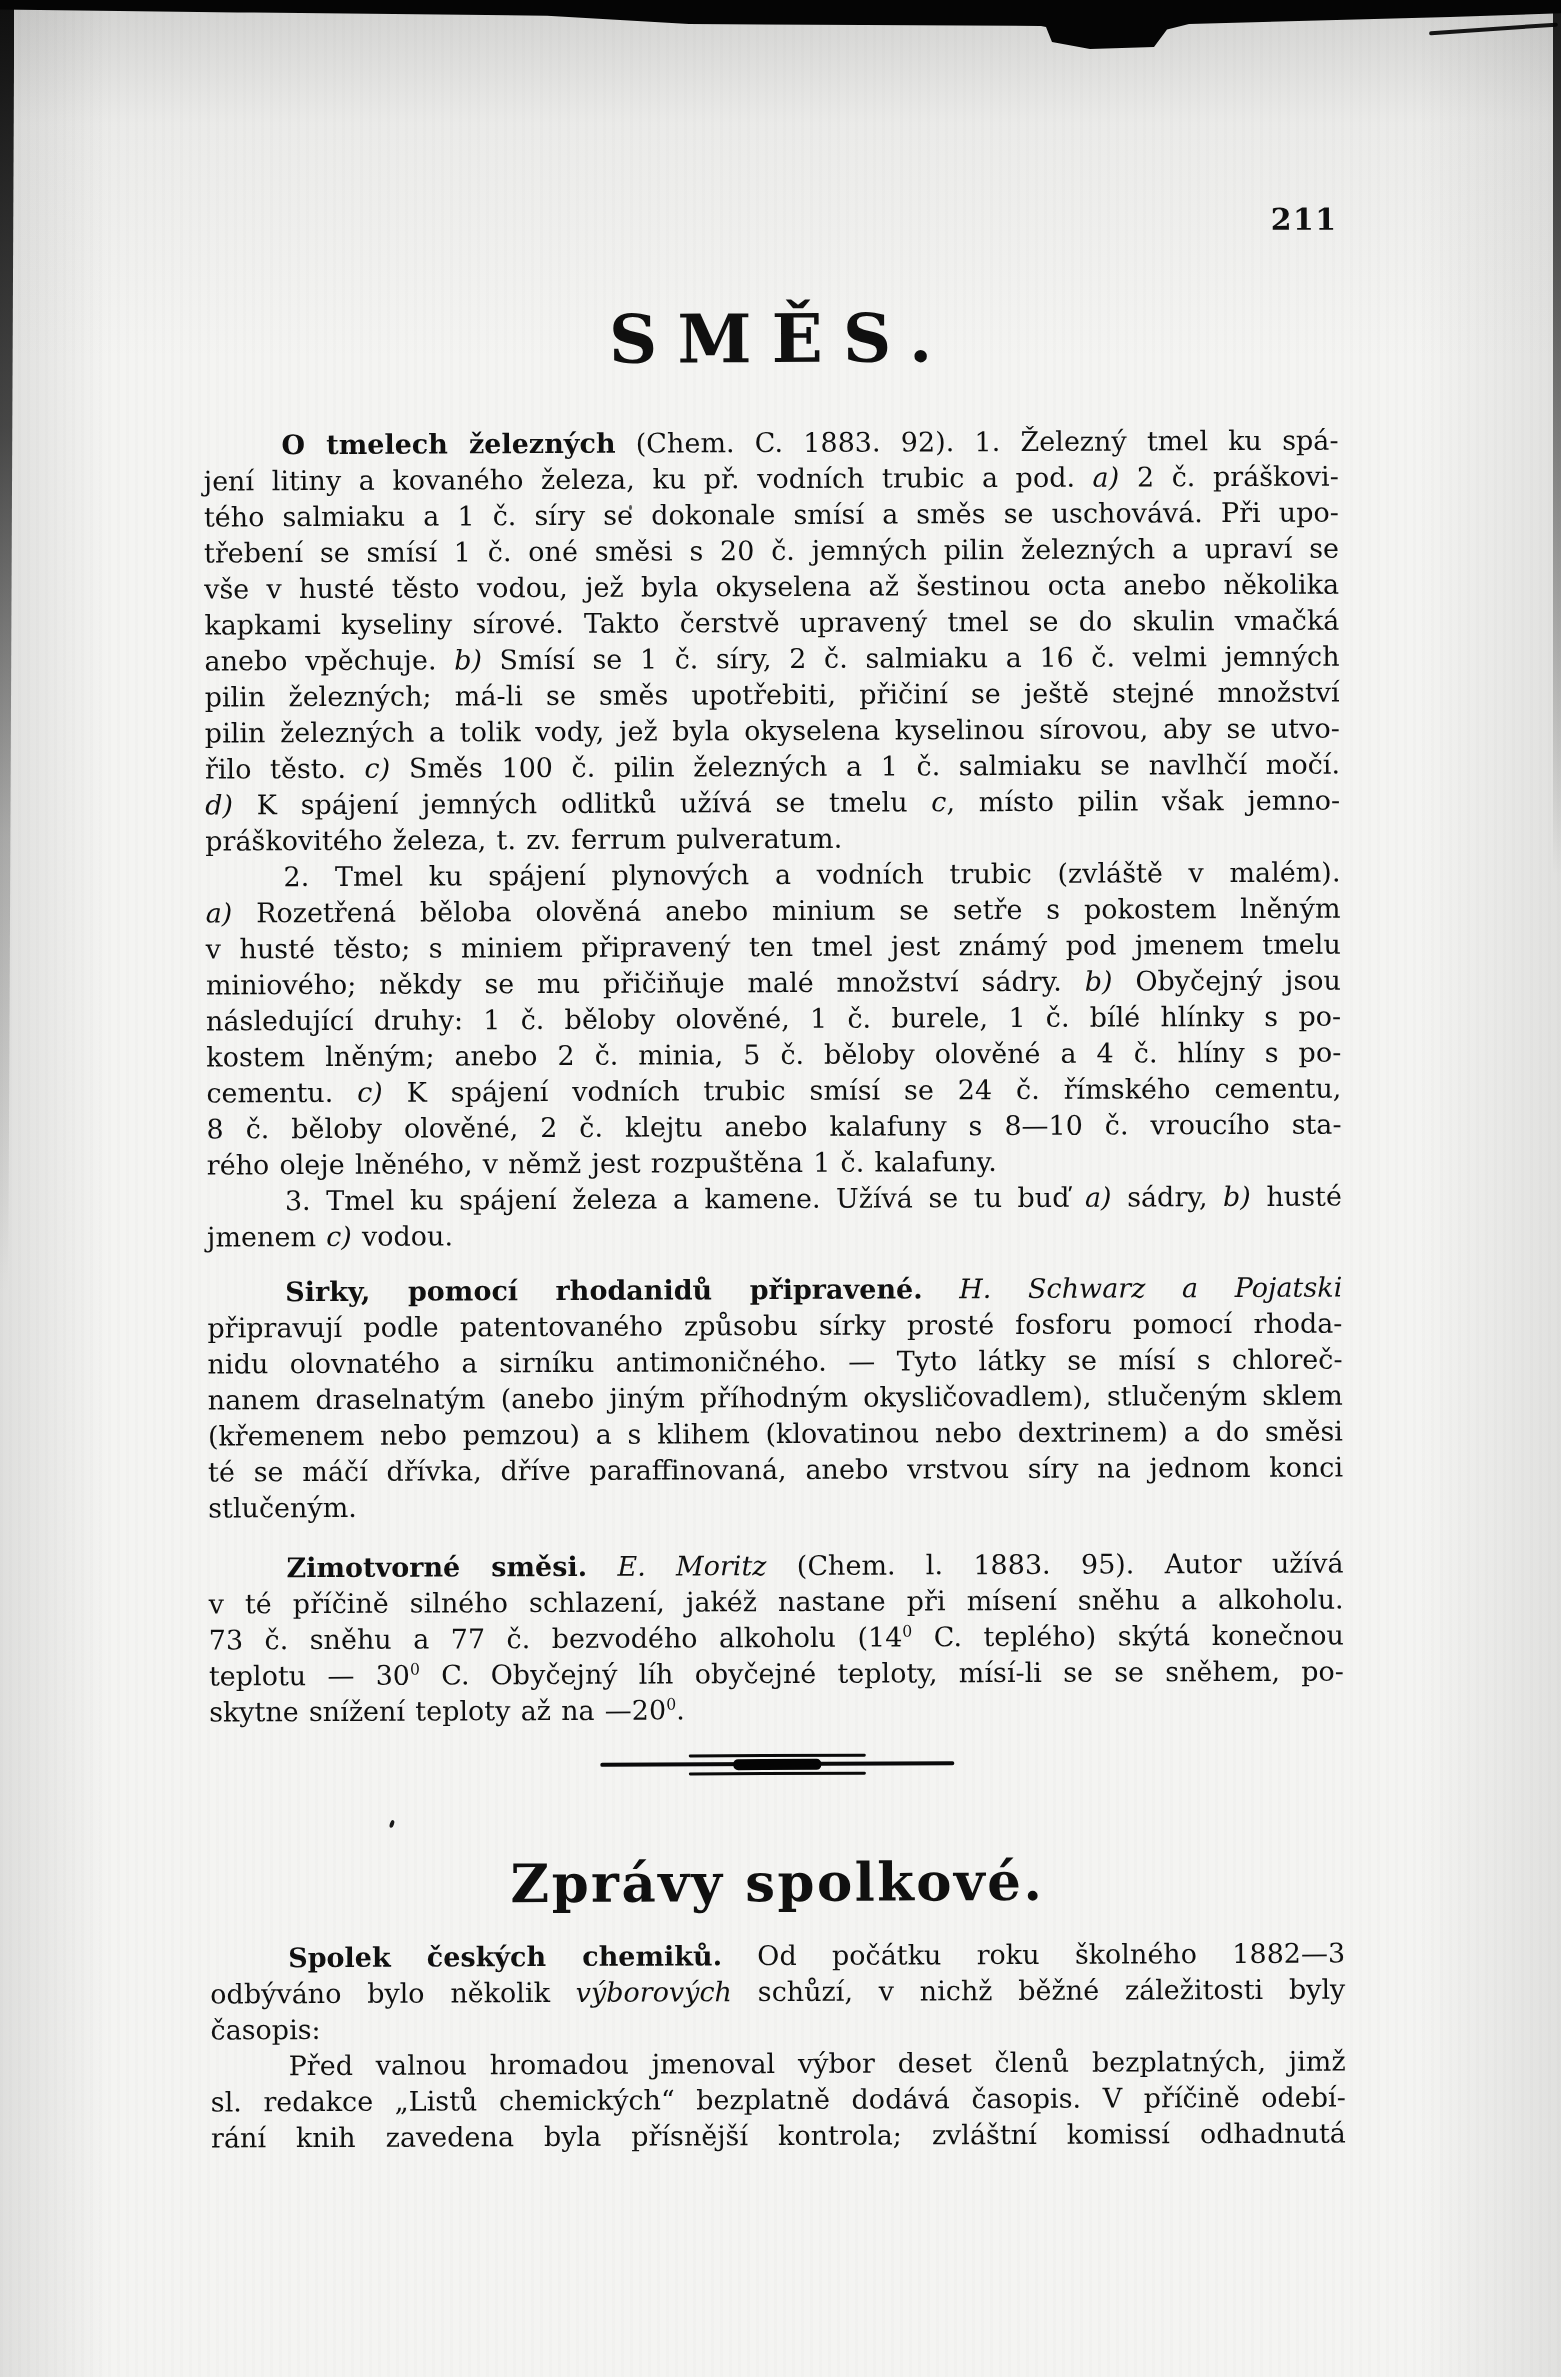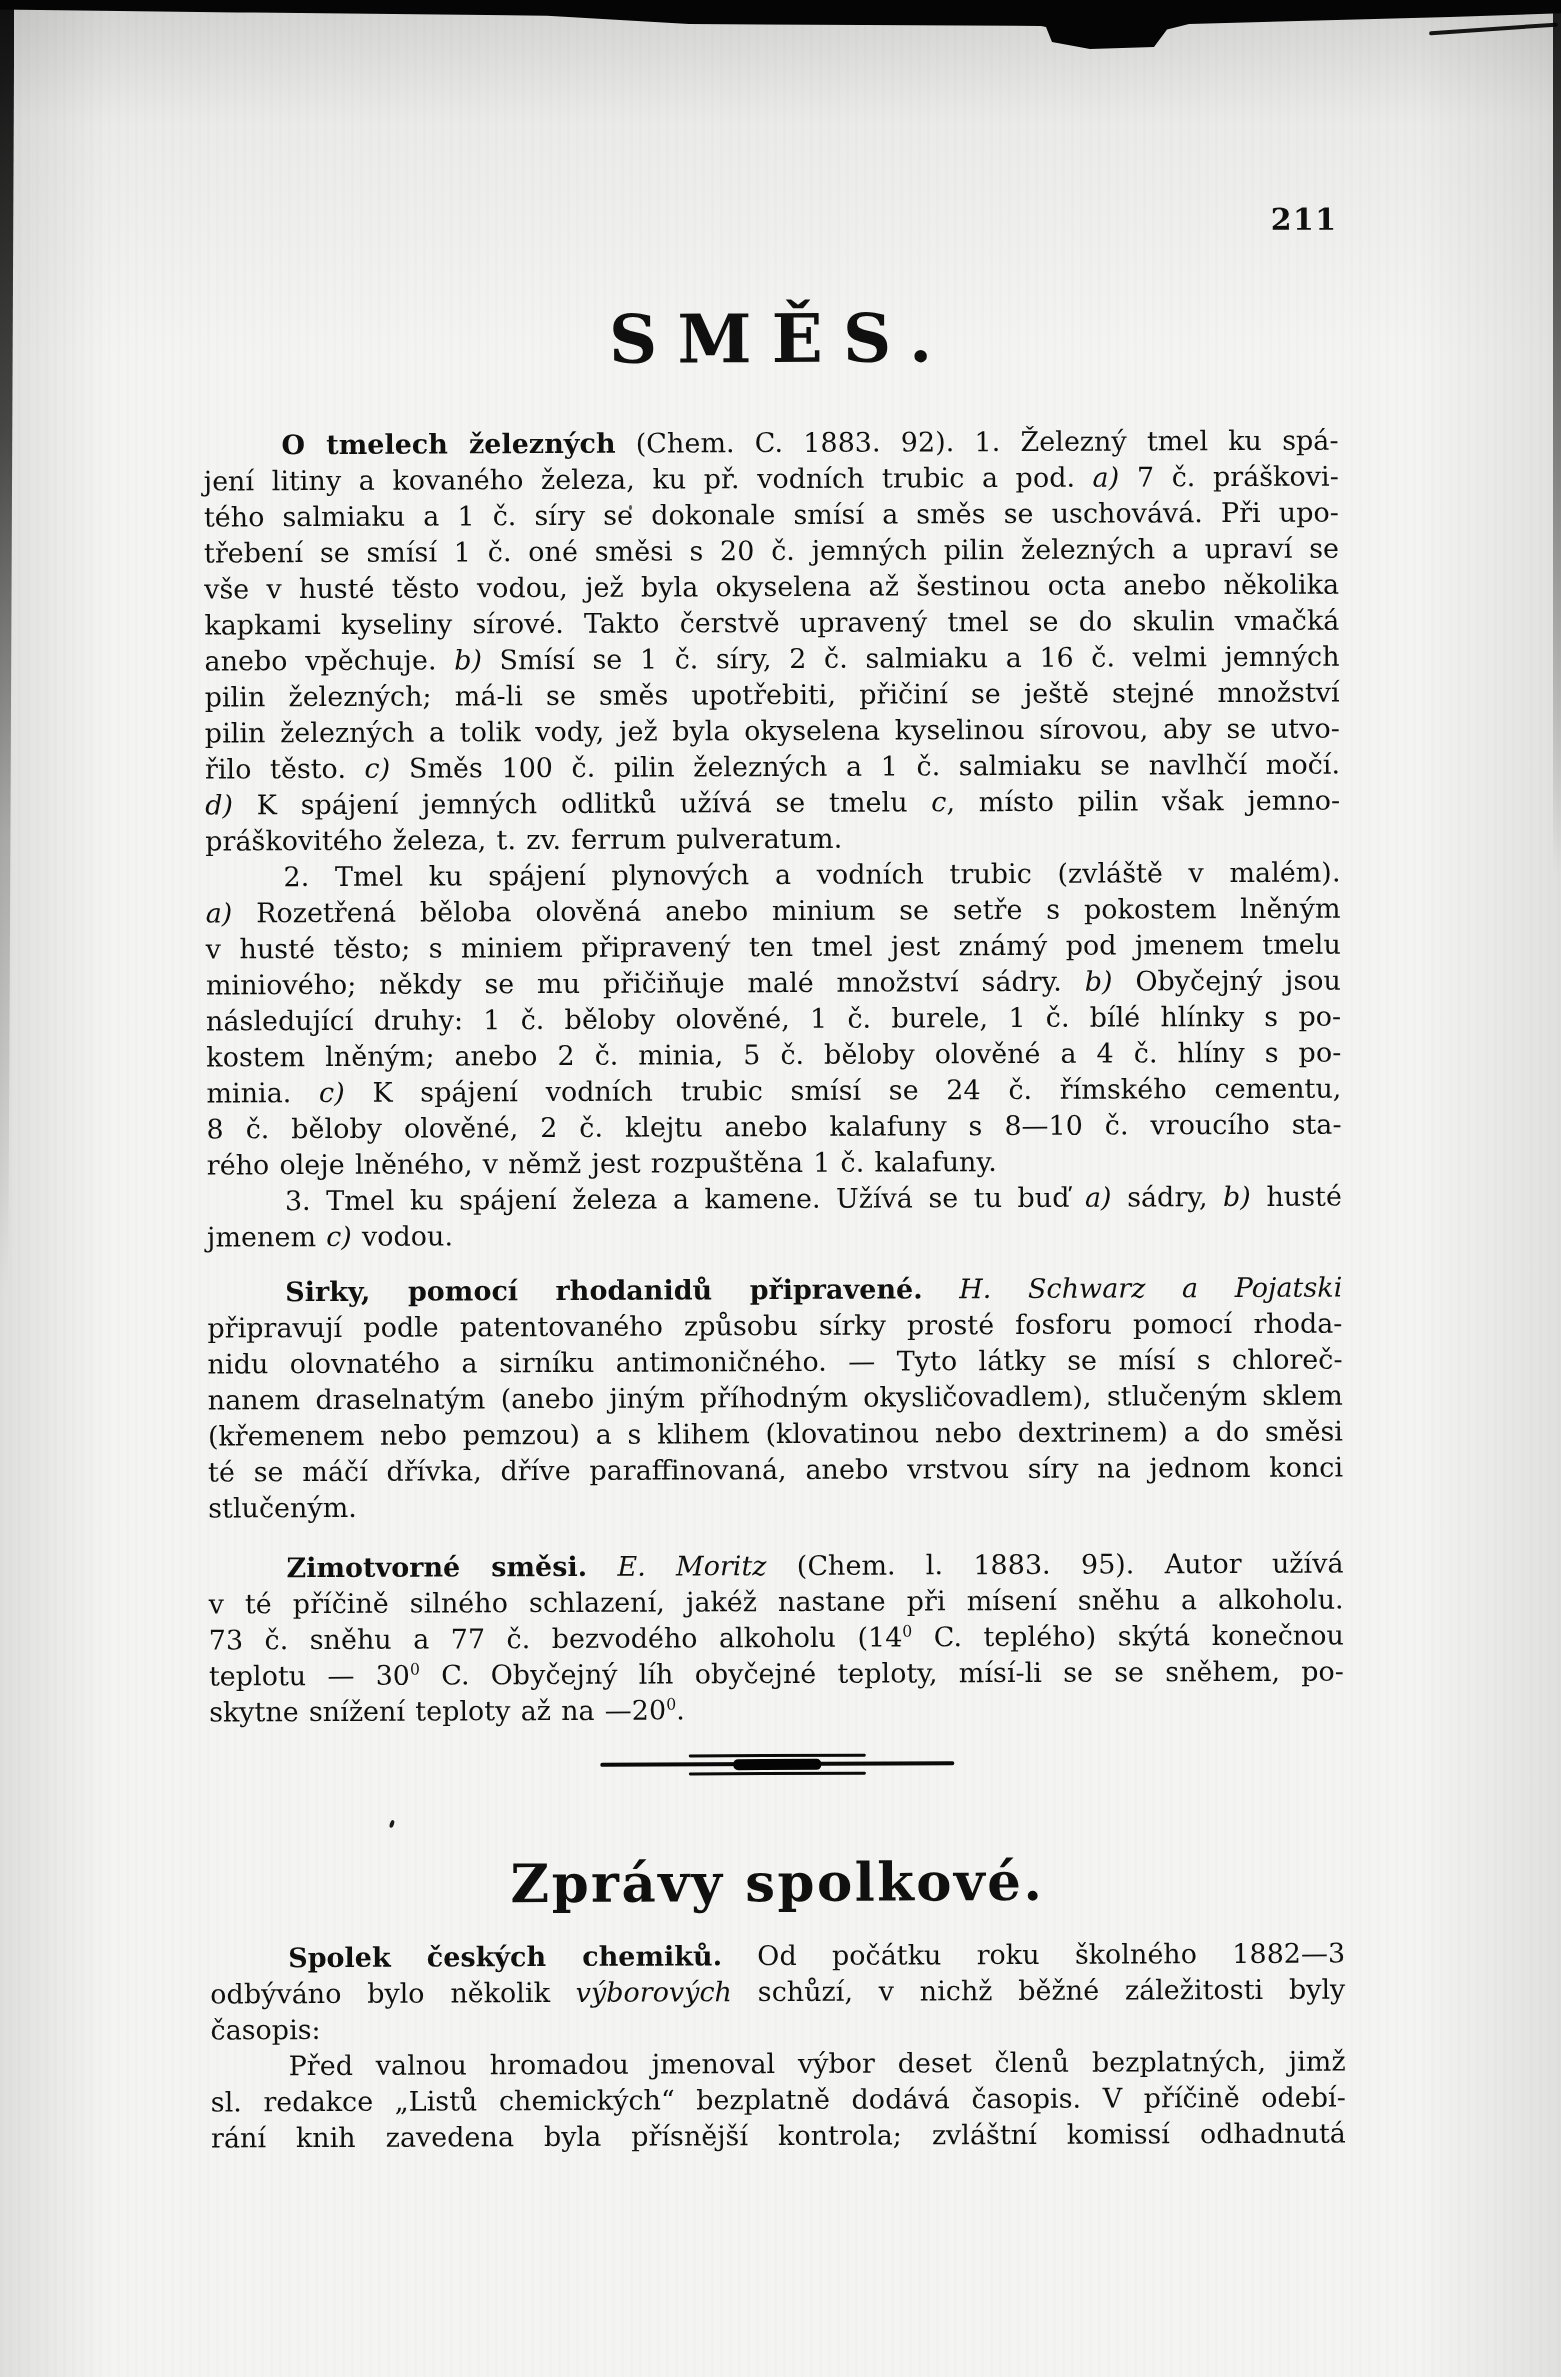--- a/index.html
+++ b/index.html
@@ -89,38 +89,38 @@
   <div class="speck s2"></div>
 
   <div class="content">
 
     <div class="pageno">211</div>
 
     <div class="masthead">SMĚS.</div>
 
     <div class="colblock art1">
         <div class="line indent"><span class="b">O tmelech železných</span><span> (Chem. C. 1883. 92).  1. Železný tmel ku spá-</span></div>
-        <div class="line"><span>jení litiny a kovaného železa, ku př. vodních trubic a pod. </span><span class="i">a)</span><span> 7 č. práškovi-</span></div>
+        <div class="line"><span>jení litiny a kovaného železa, ku př. vodních trubic a pod. </span><span class="i">a)</span><span> 2 č. práškovi-</span></div>
         <div class="line"><span>tého salmiaku a 1 č. síry se dokonale smísí a směs se uschovává. Při upo-</span></div>
         <div class="line"><span>třebení se smísí 1 č. oné směsi s 20 č. jemných pilin železných a upraví se</span></div>
         <div class="line"><span>vše v husté těsto vodou, jež byla okyselena až šestinou octa anebo několika</span></div>
         <div class="line"><span>kapkami kyseliny sírové. Takto čerstvě upravený tmel se do skulin vmačká</span></div>
         <div class="line"><span>anebo vpěchuje. </span><span class="i">b)</span><span> Smísí se 1 č. síry, 2 č. salmiaku a 16 č. velmi jemných</span></div>
         <div class="line"><span>pilin železných; má-li se směs upotřebiti, přičiní se ještě stejné množství</span></div>
         <div class="line"><span>pilin železných a tolik vody, jež byla okyselena kyselinou sírovou, aby se utvo-</span></div>
         <div class="line"><span>řilo těsto. </span><span class="i">c)</span><span> Směs 100 č. pilin železných a 1 č. salmiaku se navlhčí močí.</span></div>
         <div class="line"><span class="i">d)</span><span> K spájení jemných odlitků užívá se tmelu </span><span class="i">c</span><span>, místo pilin však jemno-</span></div>
         <div class="line flush"><span>práškovitého železa, t. zv. ferrum pulveratum.</span></div>
         <div class="line indent"><span>2. Tmel ku spájení plynových a vodních trubic (zvláště v malém).</span></div>
         <div class="line"><span class="i">a)</span><span> Rozetřená běloba olověná anebo minium se setře s pokostem lněným</span></div>
         <div class="line"><span>v husté těsto; s miniem připravený ten tmel jest známý pod jmenem tmelu</span></div>
         <div class="line"><span>miniového; někdy se mu přičiňuje malé množství sádry. </span><span class="i">b)</span><span> Obyčejný jsou</span></div>
         <div class="line"><span>následující druhy: 1 č. běloby olověné, 1 č. burele, 1 č. bílé hlínky s po-</span></div>
         <div class="line"><span>kostem lněným; anebo 2 č. minia, 5 č. běloby olověné a 4 č. hlíny s po-</span></div>
-        <div class="line"><span>minia. </span><span class="i">c)</span><span> K spájení vodních trubic smísí se 24 č. římského cementu,</span></div>
+        <div class="line"><span>cementu. </span><span class="i">c)</span><span> K spájení vodních trubic smísí se 24 č. římského cementu,</span></div>
         <div class="line"><span>8 č. běloby olověné, 2 č. klejtu anebo kalafuny s 8—10 č. vroucího sta-</span></div>
         <div class="line flush"><span>rého oleje lněného, v němž jest rozpuštěna 1 č. kalafuny.</span></div>
         <div class="line indent"><span>3. Tmel ku spájení železa a kamene. Užívá se tu buď </span><span class="i">a)</span><span> sádry, </span><span class="i">b)</span><span> husté</span></div>
         <div class="line flush"><span>jmenem </span><span class="i">c)</span><span> vodou.</span></div>
       </div>
 
     <div class="colblock art2">
         <div class="line indent"><span class="b">Sirky, pomocí rhodanidů připravené.</span><span> </span><span class="i">H. Schwarz a Pojatski</span></div>
         <div class="line"><span>připravují podle patentovaného způsobu sírky prosté fosforu pomocí rhoda-</span></div>
         <div class="line"><span>nidu olovnatého a sirníku antimoničného. — Tyto látky se mísí s chloreč-</span></div>

